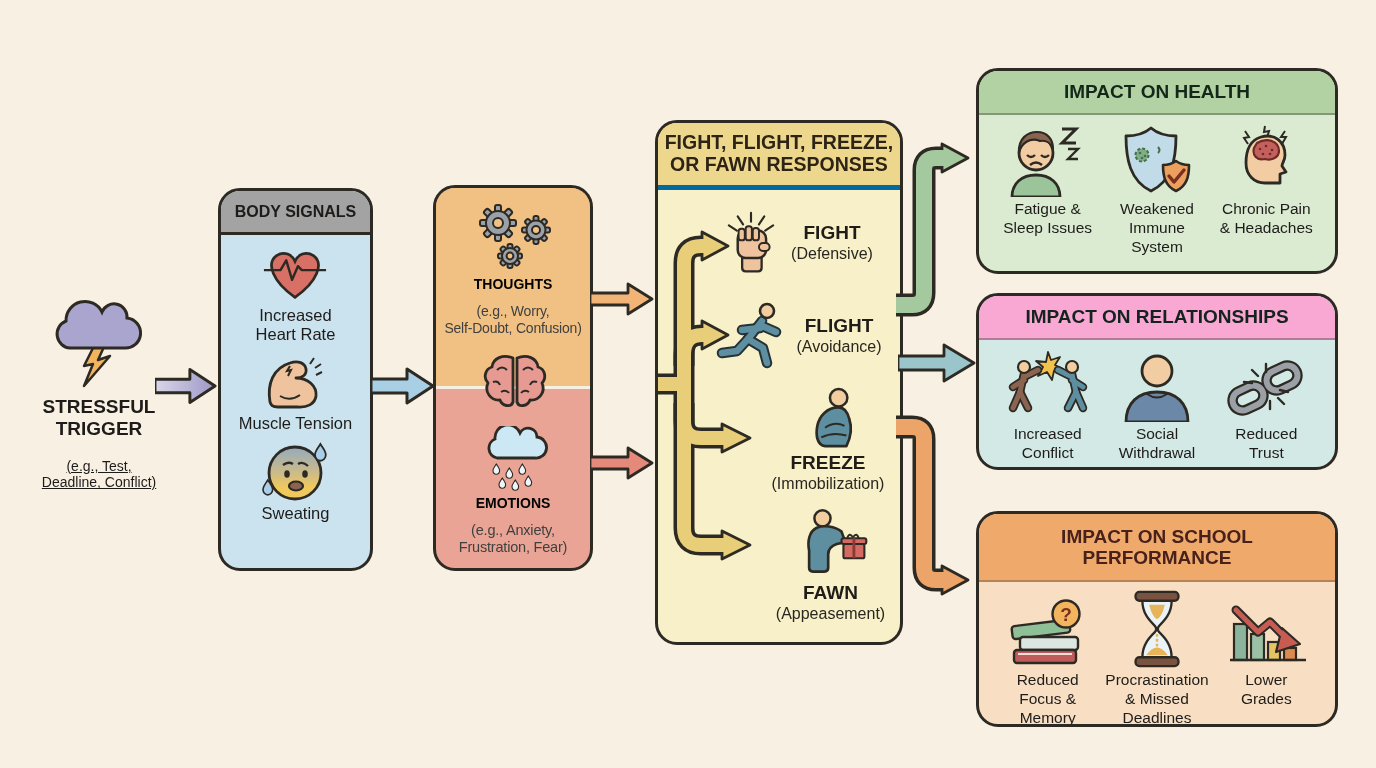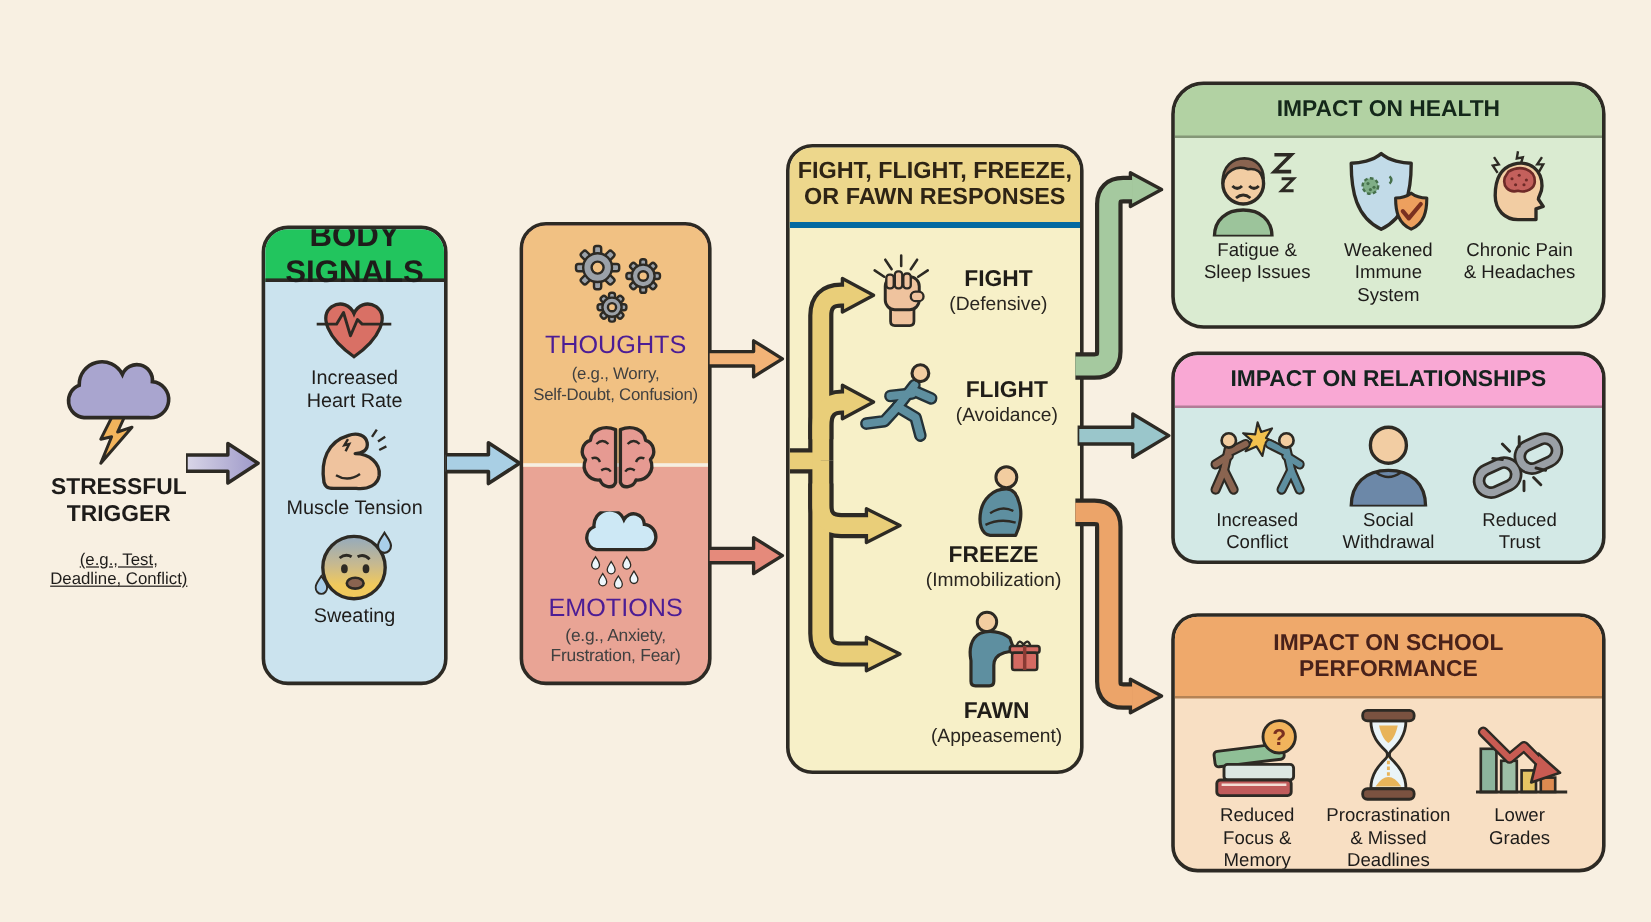--- a/index.html
+++ b/index.html
@@ -10,46 +10,46 @@
   .card{position:absolute;border:3px solid #2D2A24;border-radius:22px;
     box-sizing:border-box;overflow:hidden;}
   .card-header{font-weight:bold;text-align:center;display:flex;align-items:center;
     justify-content:center;line-height:1.12;}
   
   .trigger-group{left:14px;top:288px;width:170px;text-align:center;}
   .trigger-title{font-size:19px;font-weight:bold;line-height:1.18;margin-top:8px;}
   .trigger-sub{font-size:14px;line-height:1.18;margin-top:17px;text-decoration:underline;}
   
   .body-card{left:218px;top:188px;width:155px;height:383px;background:#CBE3EE;}
-  .body-card .card-header{height:41px;background:#22c55e;border-bottom:3px solid #2D2A24;font-size:26px;}
+  .body-card .card-header{height:41px;background:#a3a3a3;border-bottom:3px solid #2D2A24;font-size:16px;}
   .body-items{display:flex;flex-direction:column;align-items:center;padding-top:9px;}
   .body-item{display:flex;flex-direction:column;align-items:center;}
   .body-label{font-size:16.5px;line-height:1.18;text-align:center;margin-top:2px;margin-bottom:7px;}
   
   .mind-card{left:433px;top:185px;width:160px;height:386px;background:#E9A495;}
   .thoughts-half{position:absolute;left:0;top:0;width:100%;height:198px;background:#F1C183;
     border-bottom:3px solid #F6EFE3;}
-  .mind-title{position:absolute;width:100%;text-align:center;font-size:21px;font-weight:normal;color:#4c1d95;}
+  .mind-title{position:absolute;width:100%;text-align:center;font-size:14px;font-weight:bold;color:#000000;}
   .mind-sub{position:absolute;width:100%;text-align:center;font-size:14px;line-height:1.2;
     letter-spacing:-0.2px;color:#404040;}
   
   .resp-card{left:655px;top:120px;width:248px;height:525px;background:#F7F0C8;}
   .resp-card .card-header{height:62px;background:#EDD78C;border-bottom:5px solid #0369a1;
     font-size:19.5px;color:#2E2415;}
   .resp-name{font-size:19px;font-weight:bold;color:#201D18;line-height:1.1;}
   .resp-sub{font-size:16px;color:#2A2620;line-height:1.2;}
   .resp-label{position:absolute;text-align:center;}
   
   .impact-card{left:976px;width:362px;}
   .impact-header{font-size:19px;}
   .imp-row{display:flex;justify-content:space-between;padding:8px 14px 6px;}
   .imp-item{width:112px;display:flex;flex-direction:column;align-items:center;}
   .imp-icon{height:74px;display:flex;align-items:flex-end;justify-content:center;}
   .imp-label{font-size:15.5px;line-height:1.22;text-align:center;margin-top:3px;}
-  .health-card{top:68px;height:206px;background:#DAEBD1;border-radius:27px;}
+  .health-card{top:68px;height:206px;background:#DAEBD1;}
   .health-card .card-header{height:42px;background:#B2D2A3;color:#14281A;border-bottom:2px solid rgba(45,42,36,.35);}
   .rel-card{top:293px;height:177px;background:#D3E9E6;}
   .rel-card .card-header{height:42px;background:#f9a8d4;color:#15231F;border-bottom:2px solid rgba(45,42,36,.35);}
   .school-card{top:511px;height:216px;background:#F8DFC3;}
   .school-card .card-header{height:66px;background:#EFA96B;color:#48211A;border-bottom:2px solid rgba(45,42,36,.3);}
   svg{display:block;}
 </style>
 </head>
 <body>
 

